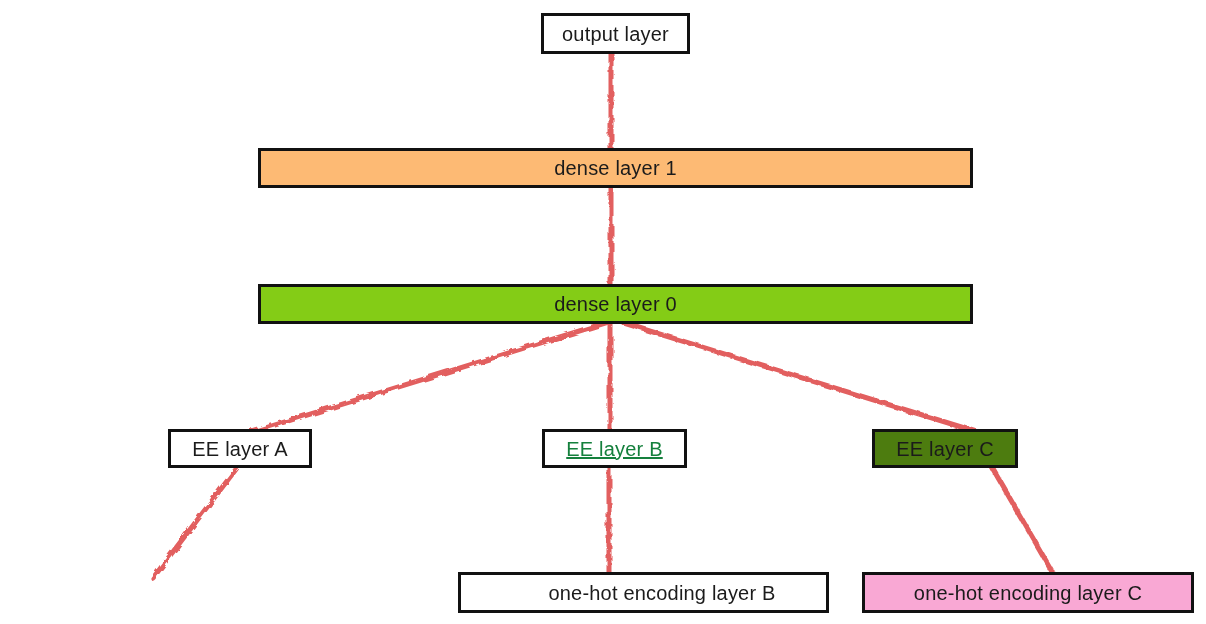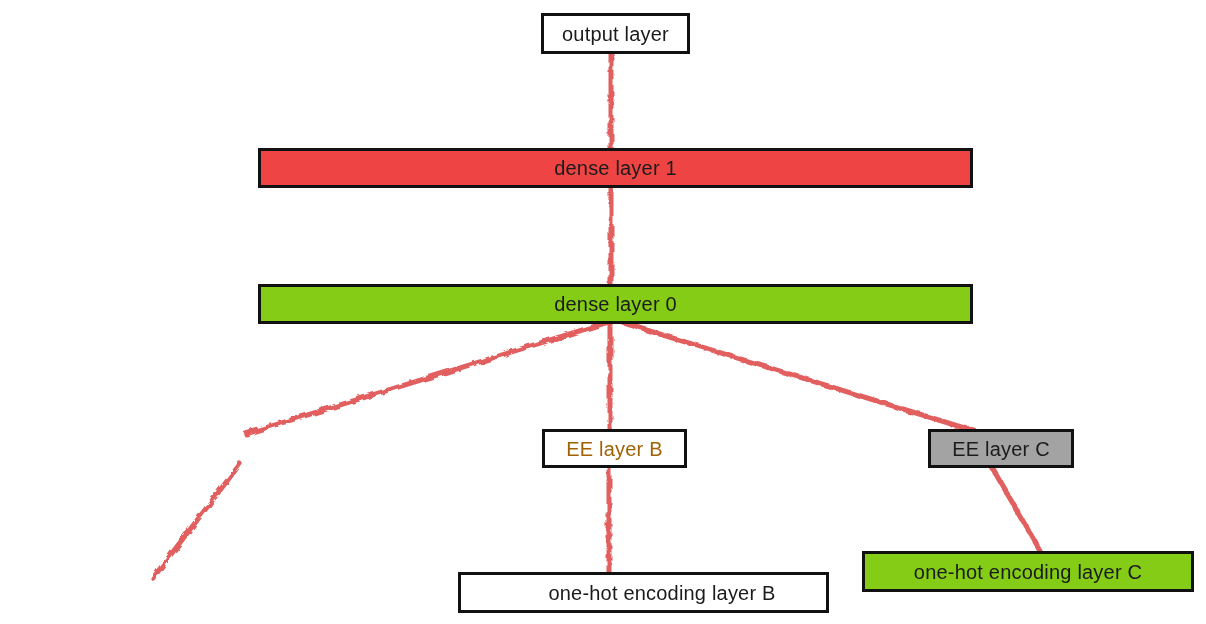--- a/index.html
+++ b/index.html
@@ -60,31 +60,34 @@
         <line x1="614" y1="320" x2="984" y2="434" stroke="#e25e5e" stroke-width="5" stroke-linecap="round"></line>
         <line x1="240" y1="464" x2="153" y2="578" stroke="#e25e5e" stroke-width="5" stroke-linecap="round"></line>
         <line x1="609" y1="464" x2="609" y2="578" stroke="#e25e5e" stroke-width="5" stroke-linecap="round"></line>
         <line x1="990" y1="464" x2="1056" y2="578" stroke="#e25e5e" stroke-width="5" stroke-linecap="round"></line>
       </g>
   </svg>
 
 <div class="node" style="left: 541px; top: 13px; width: 149px; height: 41px; border-color: rgb(17, 17, 17); background: rgb(255, 255, 255);">
       <span class="node-label" style="color: rgb(27, 27, 27);">output layer</span>
     </div>
-    <div class="node" style="left: 258px; top: 148px; width: 715px; height: 40px; border-color: rgb(17, 17, 17); background: #ef4444;">
+    <div class="node" style="left: 258px; top: 148px; width: 715px; height: 40px; border-color: rgb(17, 17, 17); background: #fdba74;">
       <span class="node-label" style="color: rgb(27, 27, 27);">dense layer 1</span>
     </div>
     <div class="node" style="left: 258px; top: 284px; width: 715px; height: 40px; border-color: rgb(17, 17, 17); background: #84cc16;">
       <span class="node-label" style="color: rgb(27, 27, 27);">dense layer 0</span>
     </div>
+    <div class="node" style="left: 168px; top: 429px; width: 144px; height: 39px; border-color: rgb(17, 17, 17); background: rgb(255, 255, 255);">
+      <span class="node-label" style="color: rgb(27, 27, 27);">EE layer A</span>
+    </div>
     <div class="node" style="left: 542px; top: 429px; width: 145px; height: 39px; border-color: rgb(17, 17, 17); background: rgb(255, 255, 255);">
-      <span class="node-label" style="color: #a16207;">EE layer B</span>
+      <span class="node-label" style="color: #15803d; text-decoration: underline;">EE layer B</span>
     </div>
-    <div class="node" style="left: 928px; top: 429px; width: 146px; height: 39px; border-color: rgb(17, 17, 17); background: #a3a3a3;">
+    <div class="node" style="left: 872px; top: 429px; width: 146px; height: 39px; border-color: rgb(17, 17, 17); background: #4d7c0f;">
       <span class="node-label" style="color: rgb(27, 27, 27);">EE layer C</span>
     </div>
     <div class="node" style="left: 458px; top: 572px; width: 371px; height: 41px; border-color: rgb(17, 17, 17); background: rgb(255, 255, 255); padding-left: 37px;">
       <span class="node-label" style="color: rgb(27, 27, 27);">one-hot encoding layer B</span>
     </div>
-    <div class="node" style="left: 862px; top: 551px; width: 332px; height: 41px; border-color: rgb(17, 17, 17); background: #84cc16;">
+    <div class="node" style="left: 862px; top: 572px; width: 332px; height: 41px; border-color: rgb(17, 17, 17); background: #f9a8d4;">
       <span class="node-label" style="color: rgb(27, 27, 27);">one-hot encoding layer C</span>
     </div>
   </div>
 
 </body></html>

